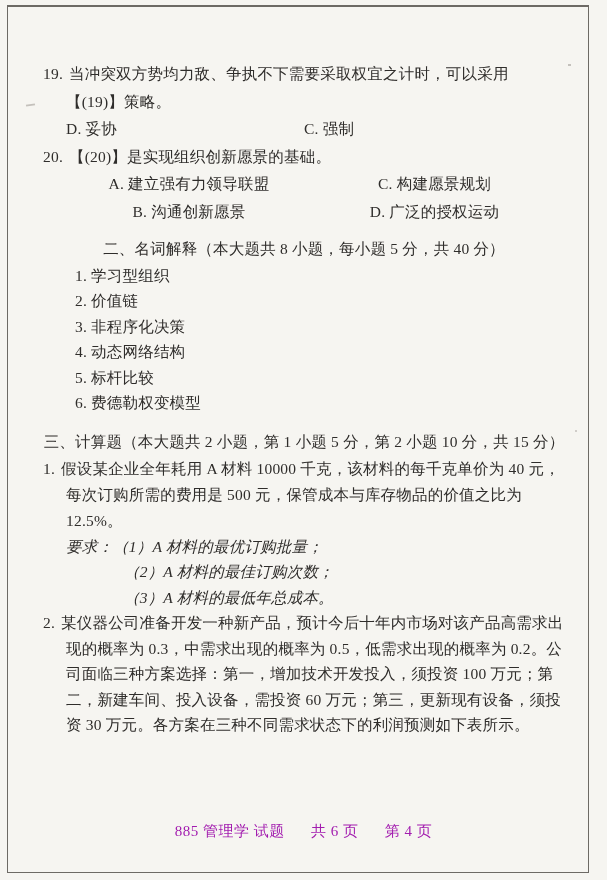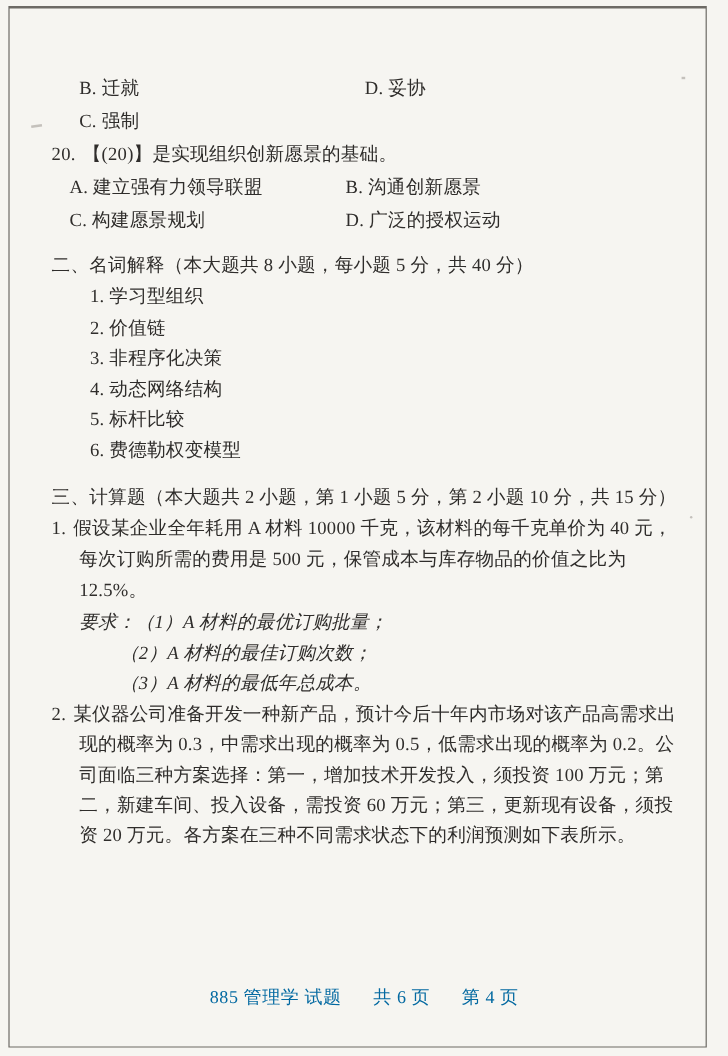--- a/index.html
+++ b/index.html
@@ -27,63 +27,63 @@
     letter-spacing: 0.2px;
   }
   .hang { margin: 0 0 0 23px; text-indent: -23px; }
   .qnum { padding-right: 6px; }
   .opts {
     margin-left: 23px;
     display: grid;
     grid-template-columns: 238px 1fr;
     line-height: 27.5px;
   }
-  .opts.q20 { margin-left: 15px; grid-template-columns: 230px 1fr; }
-  .sec-heading { margin: 10px 0 0 0; }
+  .opts.q20 { margin-left: 31px; grid-template-columns: 230px 1fr; text-align: center; }
+  .sec-heading { margin: 10px 0 0 0; text-align: center; }
   .sec-heading.s3 { margin-top: 12px; }
   .terms { margin-left: 32px; line-height: 25.6px; }
   .calc { line-height: 26px; }
   .req { margin-left: 23px; line-height: 25.6px; font-style: italic; }
-  .req .sub { margin-left: 34px; }
+  .req .sub { margin-left: 58px; }
   .p2 { line-height: 25.4px; }
   .footer {
     position: absolute;
     left: 0; right: 0; top: 822px;
     text-align: center;
     font-size: 15px;
-    color: #0369a1;
+    color: #a21caf;
     letter-spacing: 0.5px;
   }
   .footer span { margin: 0 11px; }
   .speck { position: absolute; background: #9a968f; opacity: 0.55; }
   .speck.s1 { left: 26px; top: 104px; width: 9px; height: 2px; transform: rotate(-8deg); }
   .speck.s2 { left: 568px; top: 64px; width: 3px; height: 2px; }
   .speck.s3 { left: 575px; top: 430px; width: 2px; height: 2px; border-radius: 50%; }
 </style>
 </head>
 <body>
 
 <div class="page-border"></div>
 
 <div class="content">
 
   <div>
+    <p class="hang"><span class="qnum">19.</span><span>当冲突双方势均力敌、争执不下需要采取权宜之计时，可以采用【(19)】策略。</span></p>
     <div class="opts">
-      <span>B. 迁就</span>
       <span>D. 妥协</span>
       <span>C. 强制</span>
     </div>
   </div>
 
   <div>
     <p class="hang"><span class="qnum">20.</span><span>【(20)】是实现组织创新愿景的基础。</span></p>
     <div class="opts q20">
       <span>A. 建立强有力领导联盟</span>
+      <span>C. 构建愿景规划</span>
       <span>B. 沟通创新愿景</span>
-      <span>C. 构建愿景规划</span>
       <span>D. 广泛的授权运动</span>
     </div>
   </div>
 
   <p class="sec-heading">二、名词解释（本大题共 8 小题，每小题 5 分，共 40 分）</p>
   <div class="terms">
     <div>1. 学习型组织</div>
     <div>2. 价值链</div>
     <div>3. 非程序化决策</div>
     <div>4. 动态网络结构</div>
@@ -96,21 +96,21 @@
   <div>
     <p class="hang calc"><span class="qnum">1.</span><span>假设某企业全年耗用 A 材料 10000 千克，该材料的每千克单价为 40 元，每次订购所需的费用是 500 元，保管成本与库存物品的价值之比为 12.5%。</span></p>
     <div class="req">
       <div><span>要求：</span><span>（1）A 材料的最优订购批量；</span></div>
       <div class="sub">（2）A 材料的最佳订购次数；</div>
       <div class="sub">（3）A 材料的最低年总成本。</div>
     </div>
   </div>
 
   <div>
-    <p class="hang calc p2"><span class="qnum">2.</span><span>某仪器公司准备开发一种新产品，预计今后十年内市场对该产品高需求出现的概率为 0.3，中需求出现的概率为 0.5，低需求出现的概率为 0.2。公司面临三种方案选择：第一，增加技术开发投入，须投资 100 万元；第二，新建车间、投入设备，需投资 60 万元；第三，更新现有设备，须投资 20 万元。各方案在三种不同需求状态下的利润预测如下表所示。</span></p>
+    <p class="hang calc p2"><span class="qnum">2.</span><span>某仪器公司准备开发一种新产品，预计今后十年内市场对该产品高需求出现的概率为 0.3，中需求出现的概率为 0.5，低需求出现的概率为 0.2。公司面临三种方案选择：第一，增加技术开发投入，须投资 100 万元；第二，新建车间、投入设备，需投资 60 万元；第三，更新现有设备，须投资 30 万元。各方案在三种不同需求状态下的利润预测如下表所示。</span></p>
   </div>
 
 </div>
 
 <div class="footer">
   <span>885 管理学 试题</span>
   <span>共 6 页</span>
   <span>第 4 页</span>
 </div>
 

